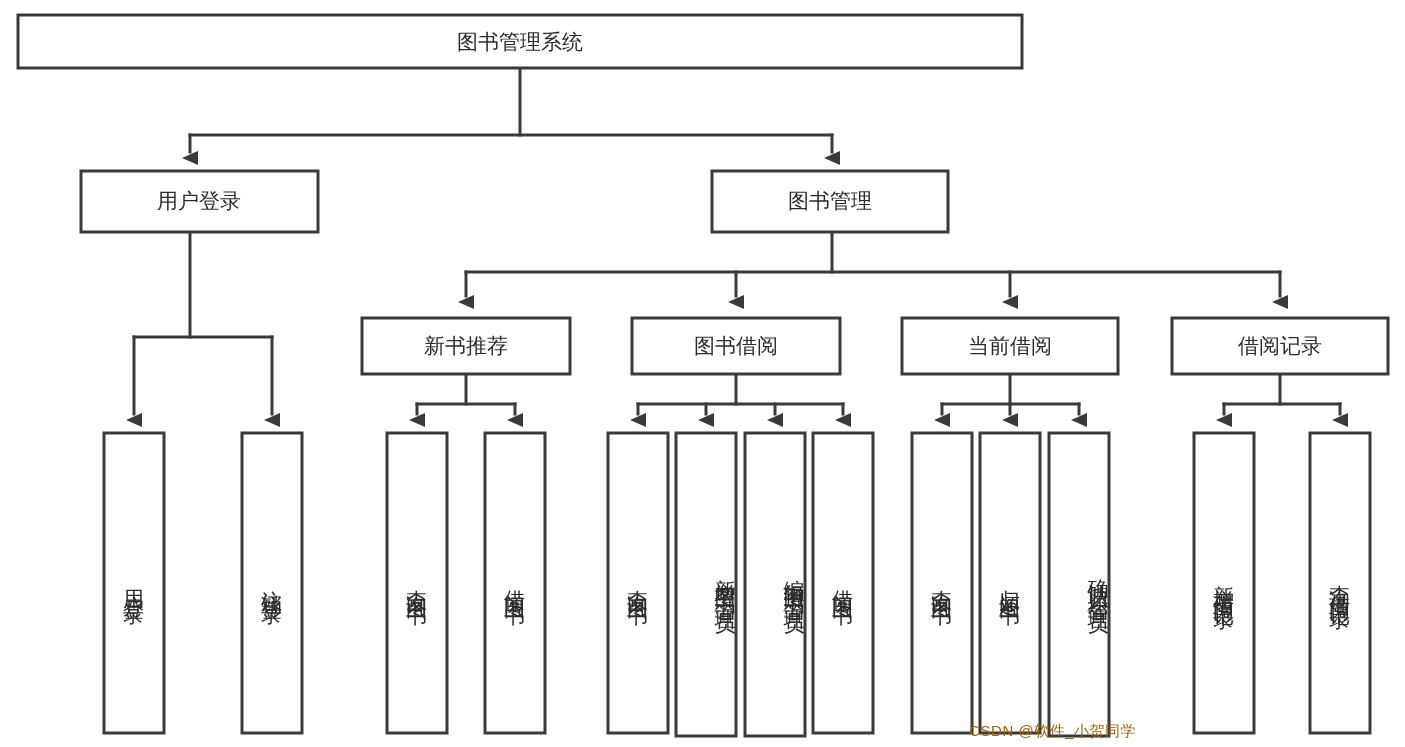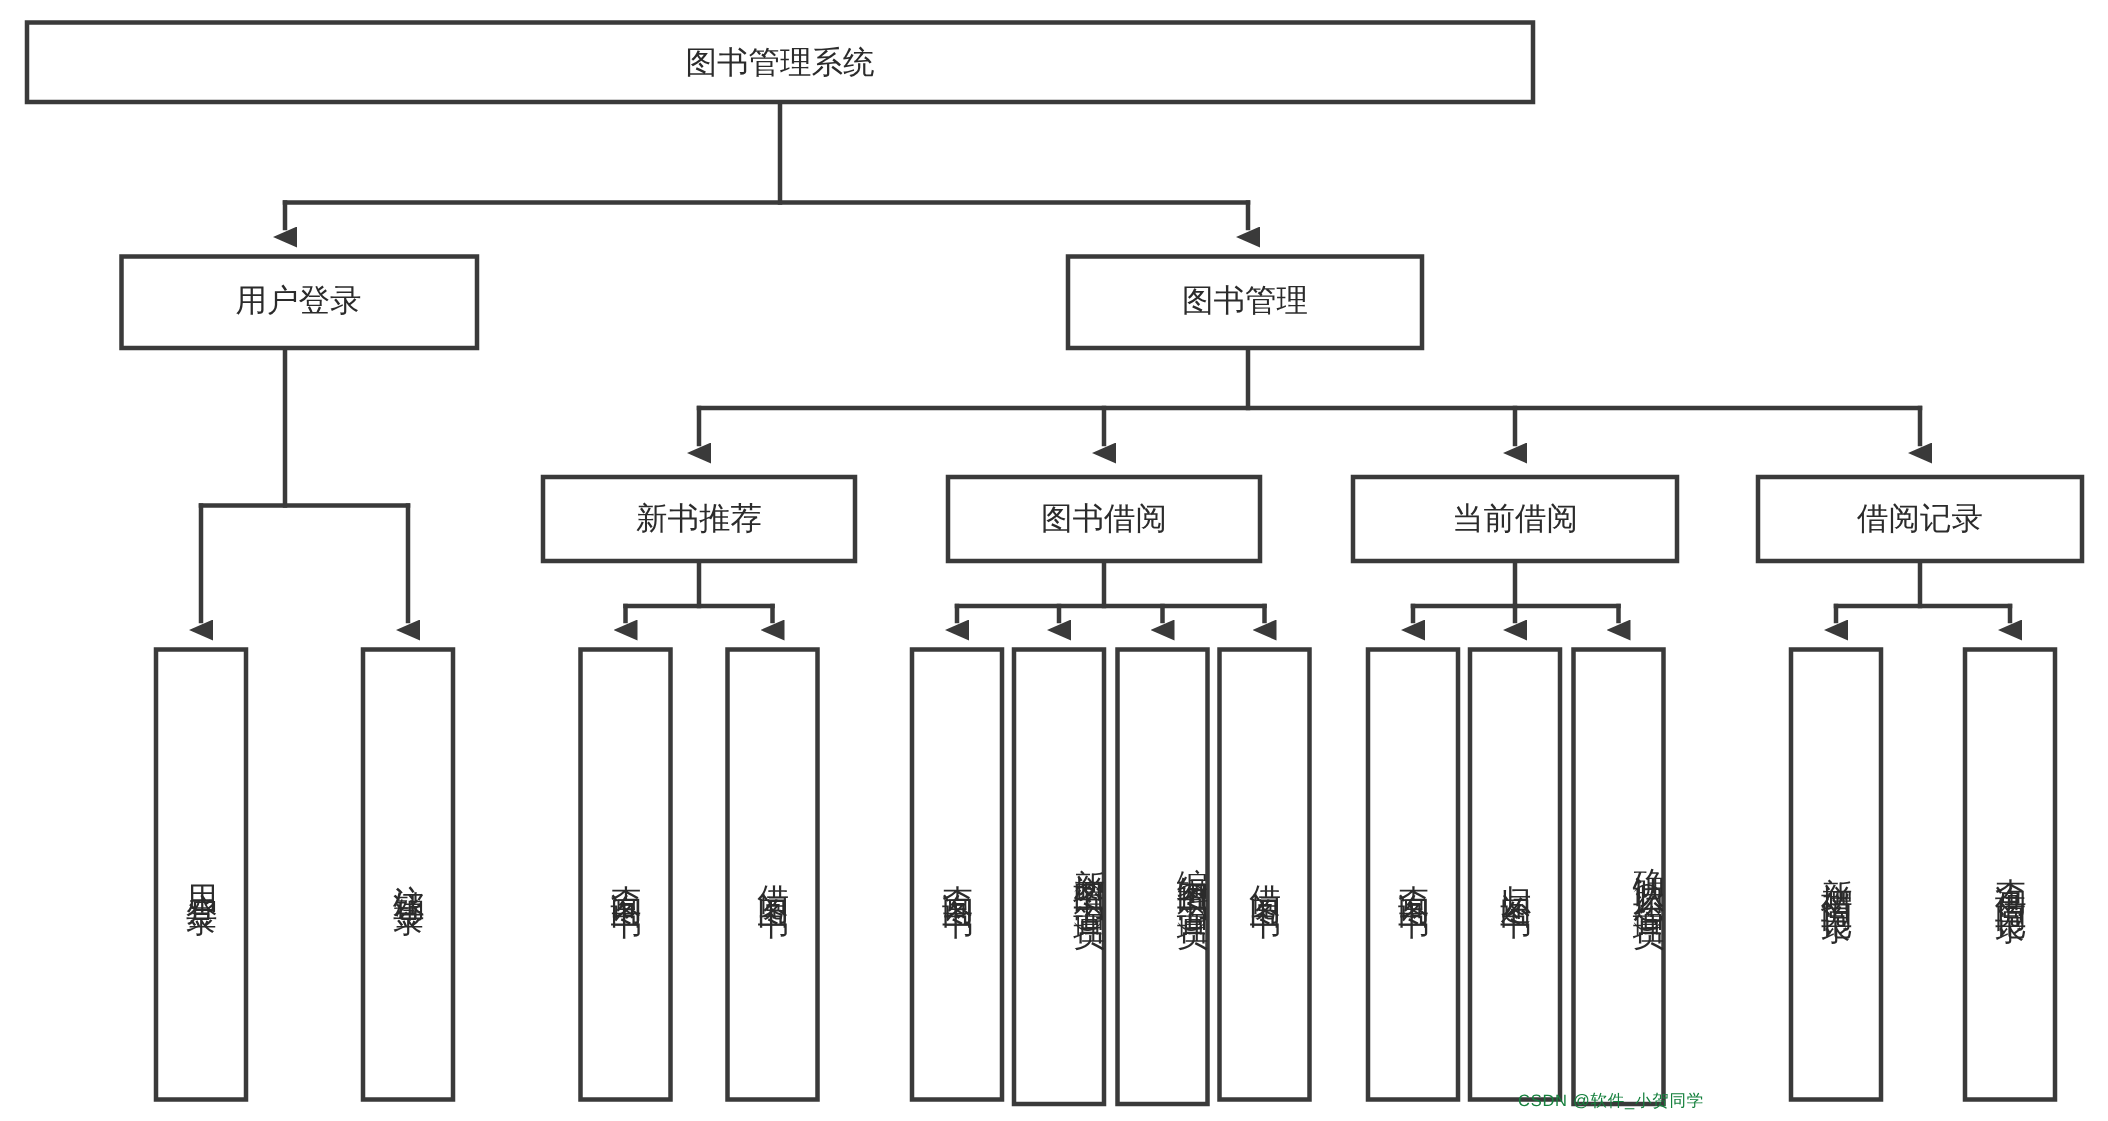--- a/index.html
+++ b/index.html
@@ -70,22 +70,22 @@
     align-items: center;
     justify-content: center;
     white-space: nowrap;
     pointer-events: none;
   }
   .watermark {
     position: absolute;
     right: 8px;
     bottom: 6px;
     font-family: "Liberation Sans", "DejaVu Sans", sans-serif;
-    font-size: 11px;
-    color: #15803d;
+    font-size: 15px;
+    color: #a16207;
     letter-spacing: 0.5px;
     white-space: nowrap;
   }
 </style>
 </head>
 <body>
 
 <div id="diagram-root">
 
   <svg class="flow" viewBox="0 0 1405 747">

